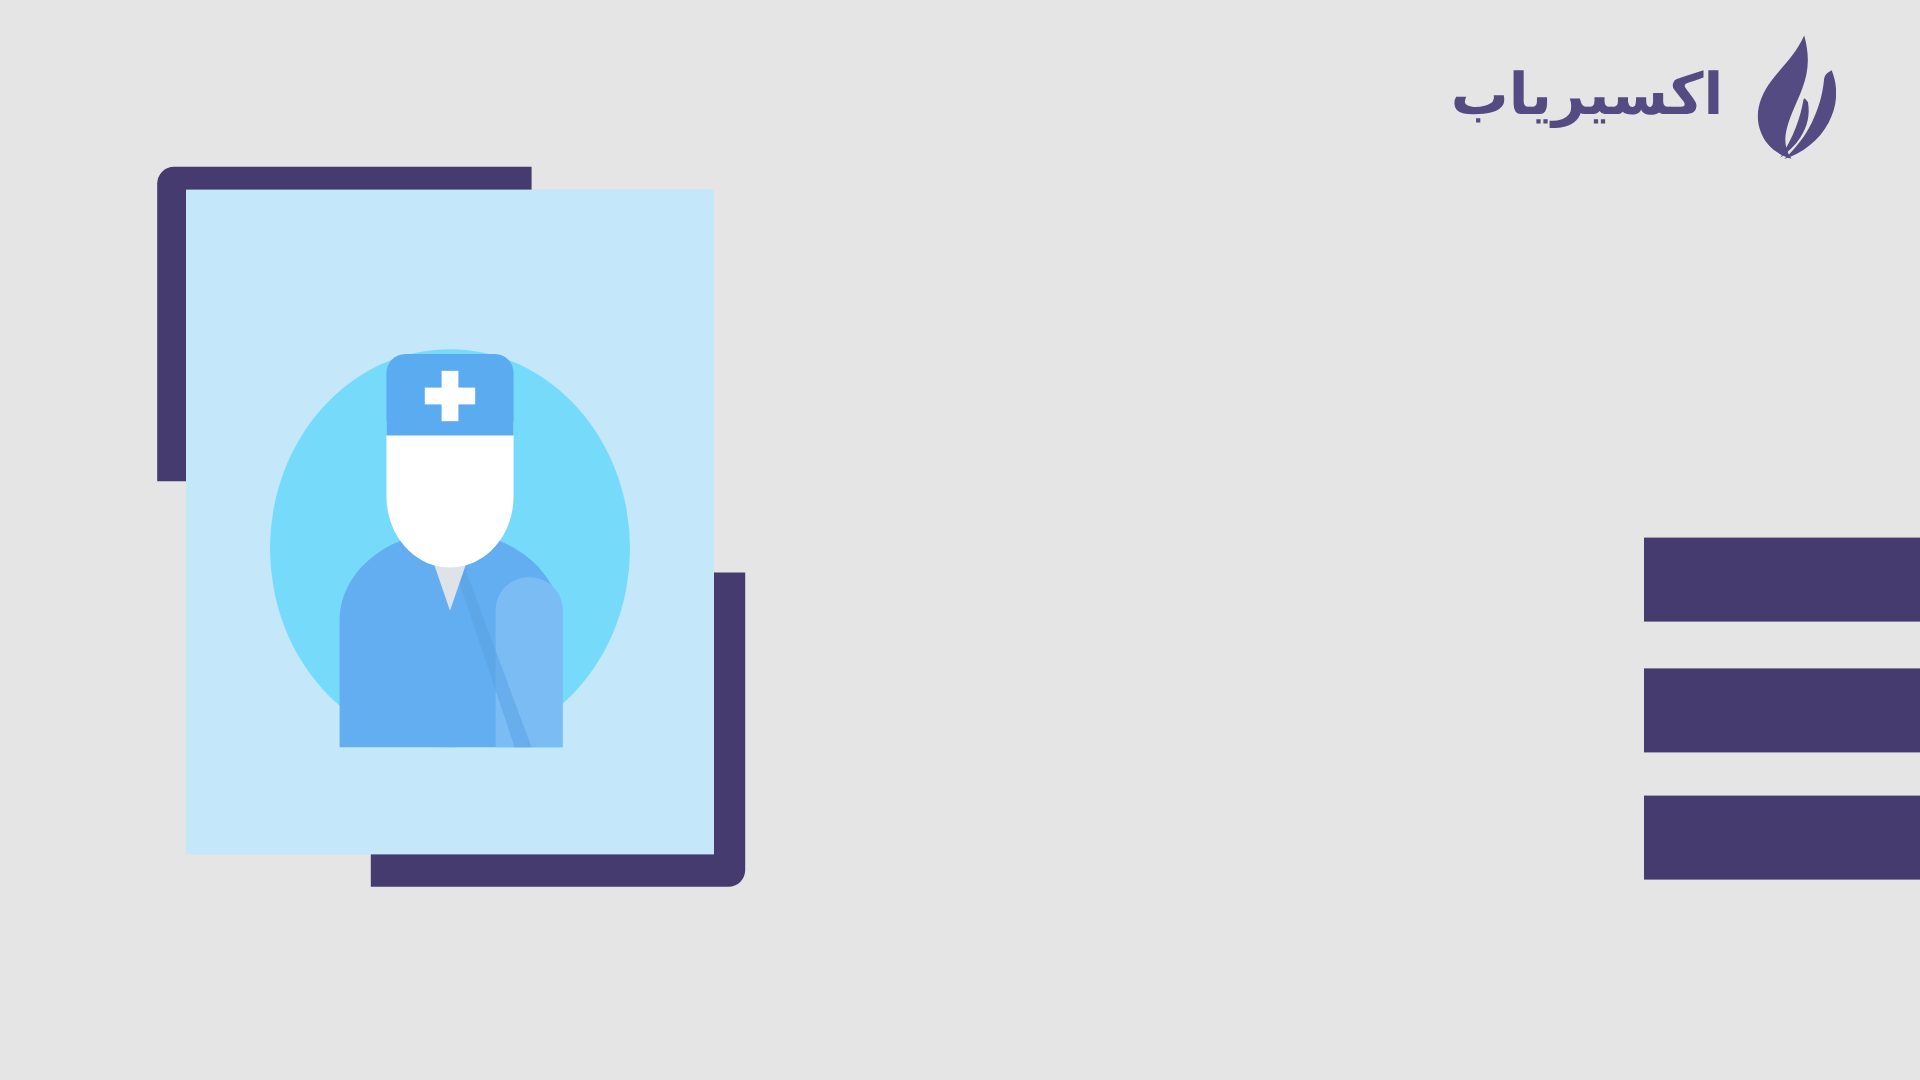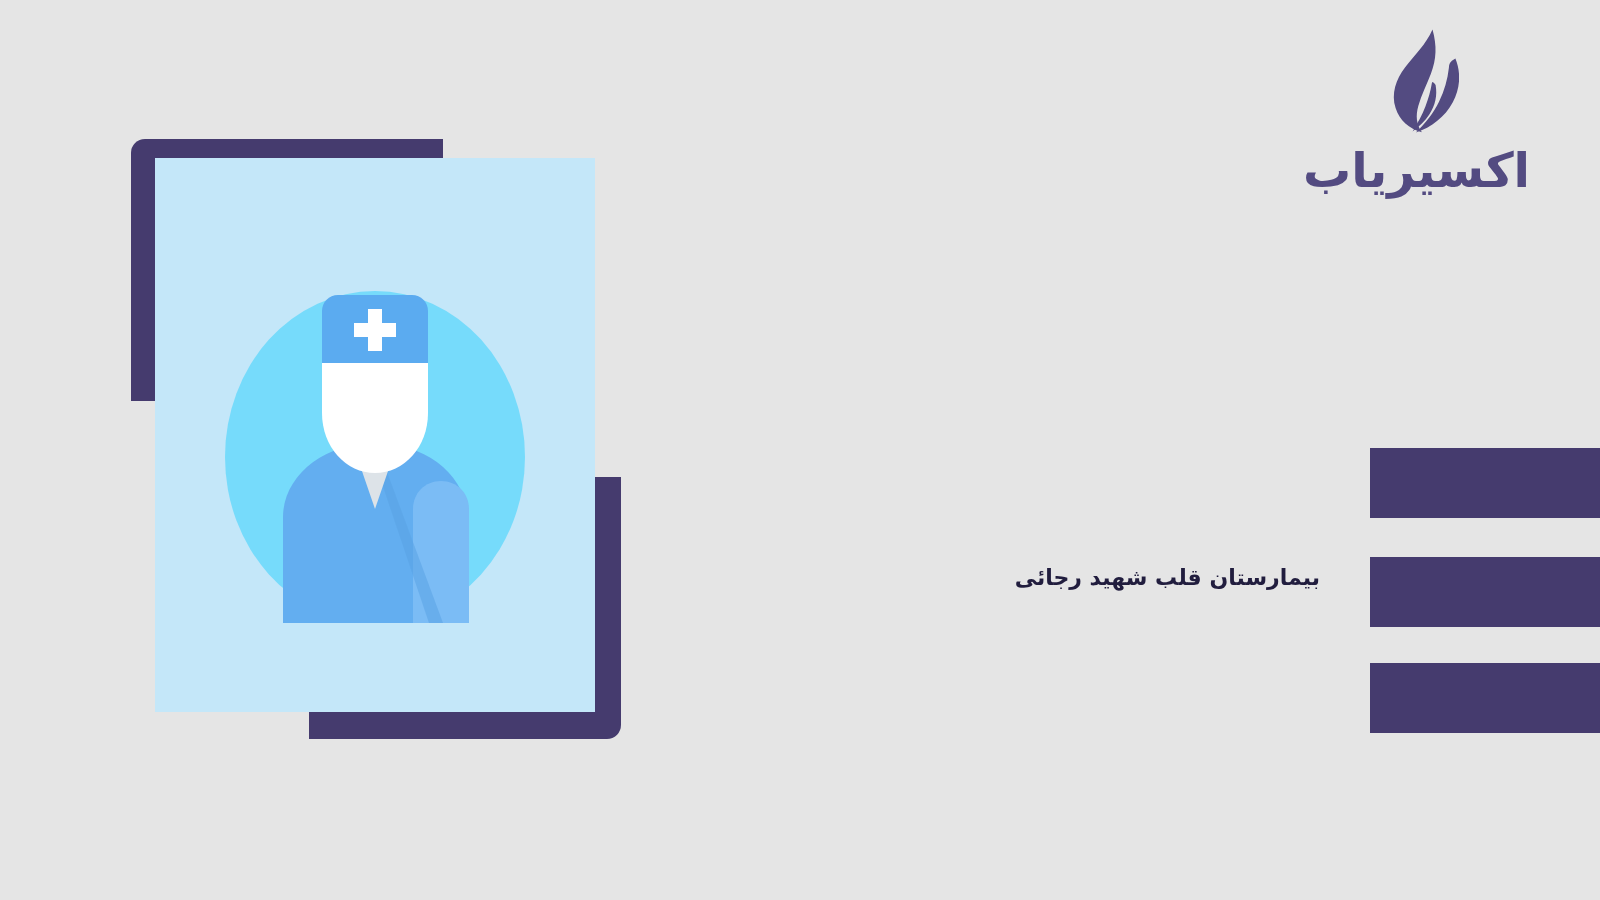--- a/index.html
+++ b/index.html
@@ -25,21 +25,20 @@
     height: 900px;
     background: #e5e5e5;
   }
 
   
   .brand {
     position: absolute;
     top: 28px;
     right: 70px;
     display: flex;
-    flex-direction: column;
     align-items: center;
     gap: 10px;
     direction: rtl;
   }
   .brand-mark {
     width: 84px;
     height: 108px;
     flex: 0 0 auto;
     display: block;
   }
@@ -200,21 +199,20 @@
 
         <path d="M113 48h74c9 0 16 7 16 16v52H97V64c0-9 7-16 16-16z" fill="#5babf0"></path>
 
         <rect x="143" y="62" width="14" height="42" fill="#ffffff"></rect>
         <rect x="129" y="76" width="42" height="14" fill="#ffffff"></rect>
       </svg>
     </div>
   </div>
 
 
-  <div class="doctor-workplace">بیمارستان قلب شهید رجائی</div>
 
   <div class="bar-stack">
     <div class="deco-bar b1"></div>
     <div class="deco-bar b2"></div>
     <div class="deco-bar b3"></div>
   </div>
 
 </div>
 
 </body></html>

